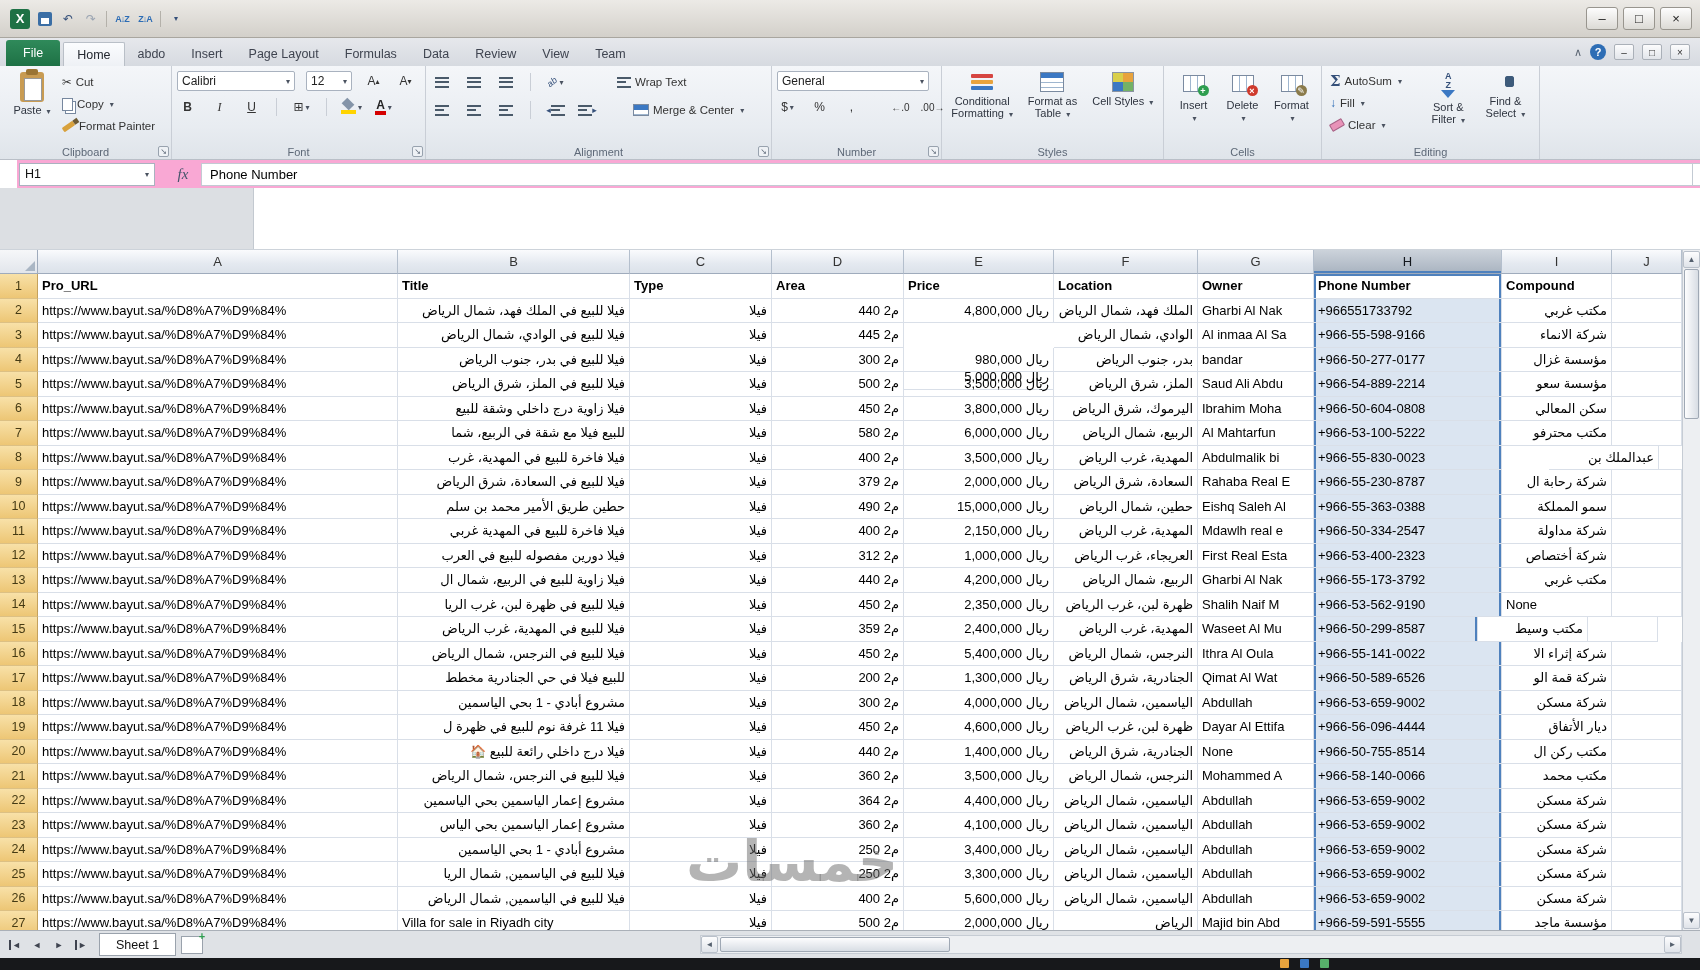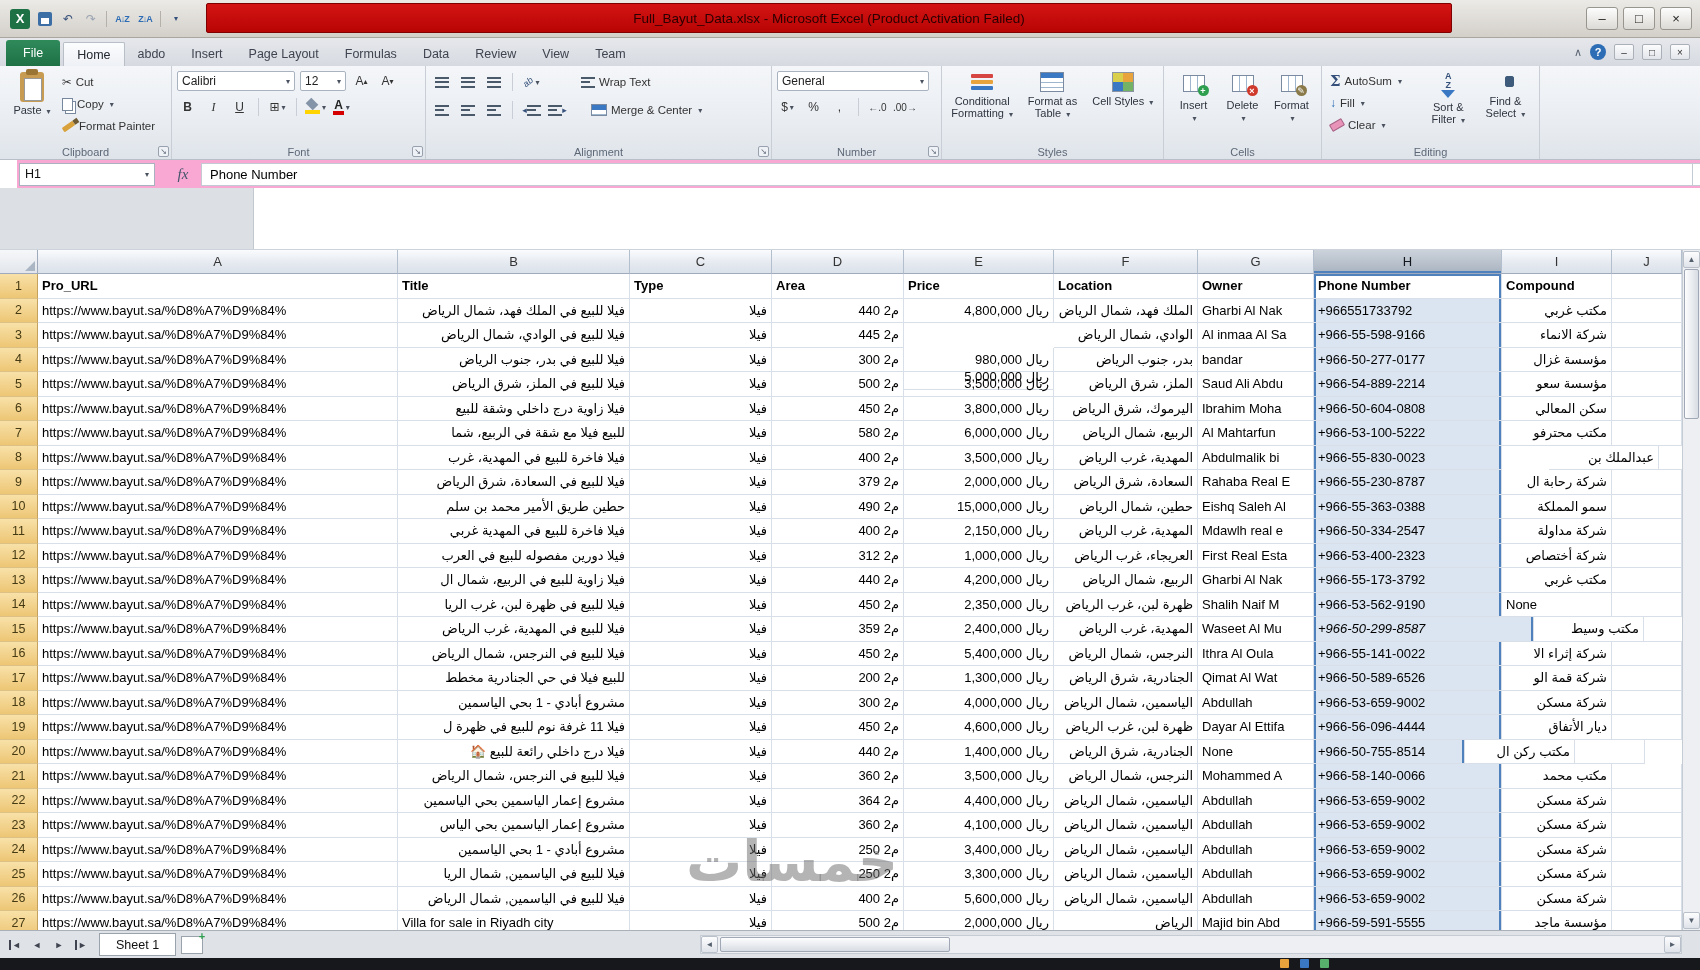--- a/index.html
+++ b/index.html
@@ -49,21 +49,21 @@
     font-size:8px;line-height:9px;text-align:center;border-radius:2px;background:#eef1f5}
   .rg-body{display:flex;height:100%}
   .rg-col{display:flex;flex-direction:column;justify-content:flex-start}
   .bigbtn{display:flex;flex-direction:column;align-items:center;padding-top:3px;font-size:11px;color:#2f3540;
     text-align:center;border-radius:3px;line-height:12px}
   .dd{font-size:8px;color:#4a5260;margin-left:2px}
   .sbtn{display:flex;align-items:center;gap:4px;height:22px;font-size:11.5px;color:#333;padding:0 3px;white-space:nowrap}
   .combo{display:flex;align-items:center;justify-content:space-between;background:#fff;border:1px solid #a9b2bf;
     height:20px;font-size:12px;padding:0 4px;color:#222;border-radius:2px}
   .tbtn{min-width:21px;height:20px;display:flex;align-items:center;justify-content:center;font-size:12px;color:#333}
-  .riconrow{display:flex;align-items:center;gap:5px;margin-top:2px}
+  .riconrow{display:flex;align-items:center;gap:11px;margin-top:2px}
   .vsep{width:1px;height:18px;background:#c9ced6;margin:0 3px}
 
   .i-paste{width:24px;height:30px;background:#c89b52;border-radius:3px;position:relative;margin-bottom:2px}
   .i-paste:before{content:"";position:absolute;top:-3px;left:6px;width:12px;height:6px;background:#9a7434;border-radius:2px}
   .i-paste:after{content:"";position:absolute;left:4px;top:6px;width:16px;height:21px;background:#fff;border:1px solid #999}
   .i-copy{width:11px;height:13px;background:#fff;border:1px solid #76879e;box-shadow:3px 3px 0 -1px #fff,3px 3px 0 0 #76879e}
   .i-brush{width:13px;height:5px;background:#d8a13c;border-radius:1px;transform:rotate(-35deg);position:relative}
   .i-brush:after{content:"";position:absolute;right:-5px;top:0;width:5px;height:5px;background:#6d5a34}
   .i-lines{width:14px;height:11px;background:repeating-linear-gradient(to bottom,#4a5a6a 0 2px,transparent 2px 4.5px)}
   .i-lines.short{background:
@@ -173,21 +173,20 @@
           <span class="save-ic"></span>
         </span>
       <span class="qi">↶</span>
       <span class="qi" style="color:#9aa4b2">↷</span>
       <span class="qsep"></span>
       <span class="qi sort-ic">A↓Z</span>
       <span class="qi sort-ic">Z↓A</span>
       <span class="qsep"></span>
       <span class="qi" style="font-size:8px">▾</span>
     </div>
-    <div class="title-banner">Full_Bayut_Data.xlsx  -  Microsoft Excel (Product Activation Failed)</div>
     <div class="win-btns">
       <span class="wb">–</span>
       <span class="wb">□</span>
       <span class="wb">×</span>
     </div>
   </div>
 
   <div class="tabrow">
     <span class="rtab file">File</span>
     <span class="rtab active">Home</span>
@@ -645,21 +644,21 @@
           </div>
           <div class="grow">
             <div class="rowh">15</div>
             <div class="cell" style="width: 360px;">https://www.bayut.sa/%D8%A7%D9%84%</div>
             <div class="cell m-a" dir="auto" style="width: 232px;">فيلا للبيع في المهدية، غرب الرياض</div>
             <div class="cell m-a" dir="auto" style="width: 142px;">فيلا</div>
             <div class="cell m-r" style="width: 132px;">359 م2</div>
             <div class="cell m-r" style="width: 150px;">2,400,000 ريال</div>
             <div class="cell m-a" dir="auto" style="width: 144px;">المهدية، غرب الرياض</div>
             <div class="cell" style="width: 116px;">Waseet Al Mu</div>
-            <div class="cell sel" style="width: 220px; font-style: italic;">+966-50-299-8587</div>
+            <div class="cell sel" style="width: 164px;">+966-50-299-8587</div>
             <div class="cell m-a" dir="auto" style="width: 110px;">مكتب وسيط</div>
             <div class="cell" style="width: 70px;"></div>
           </div>
           <div class="grow">
             <div class="rowh">16</div>
             <div class="cell" style="width: 360px;">https://www.bayut.sa/%D8%A7%D9%84%</div>
             <div class="cell m-a" dir="auto" style="width: 232px;">فيلا للبيع في النرجس، شمال الرياض</div>
             <div class="cell m-a" dir="auto" style="width: 142px;">فيلا</div>
             <div class="cell m-r" style="width: 132px;">450 م2</div>
             <div class="cell m-r" style="width: 150px;">5,400,000 ريال</div>
@@ -710,21 +709,21 @@
           </div>
           <div class="grow">
             <div class="rowh">20</div>
             <div class="cell" style="width: 360px;">https://www.bayut.sa/%D8%A7%D9%84%</div>
             <div class="cell m-a" dir="auto" style="width: 232px;">فيلا درج داخلي رائعة للبيع 🏠</div>
             <div class="cell m-a" dir="auto" style="width: 142px;">فيلا</div>
             <div class="cell m-r" style="width: 132px;">440 م2</div>
             <div class="cell m-r" style="width: 150px;">1,400,000 ريال</div>
             <div class="cell m-a" dir="auto" style="width: 144px;">الجنادرية، شرق الرياض</div>
             <div class="cell" style="width: 116px;">None</div>
-            <div class="cell sel" style="width: 151px;">+966-50-755-8514</div>
+            <div class="cell sel" style="width: 188px;">+966-50-755-8514</div>
             <div class="cell m-a" dir="auto" style="width: 110px;">مكتب ركن ال</div>
             <div class="cell" style="width: 70px;"></div>
           </div>
           <div class="grow">
             <div class="rowh">21</div>
             <div class="cell" style="width: 360px;">https://www.bayut.sa/%D8%A7%D9%84%</div>
             <div class="cell m-a" dir="auto" style="width: 232px;">فيلا للبيع في النرجس، شمال الرياض</div>
             <div class="cell m-a" dir="auto" style="width: 142px;">فيلا</div>
             <div class="cell m-r" style="width: 132px;">360 م2</div>
             <div class="cell m-r" style="width: 150px;">3,500,000 ريال</div>

